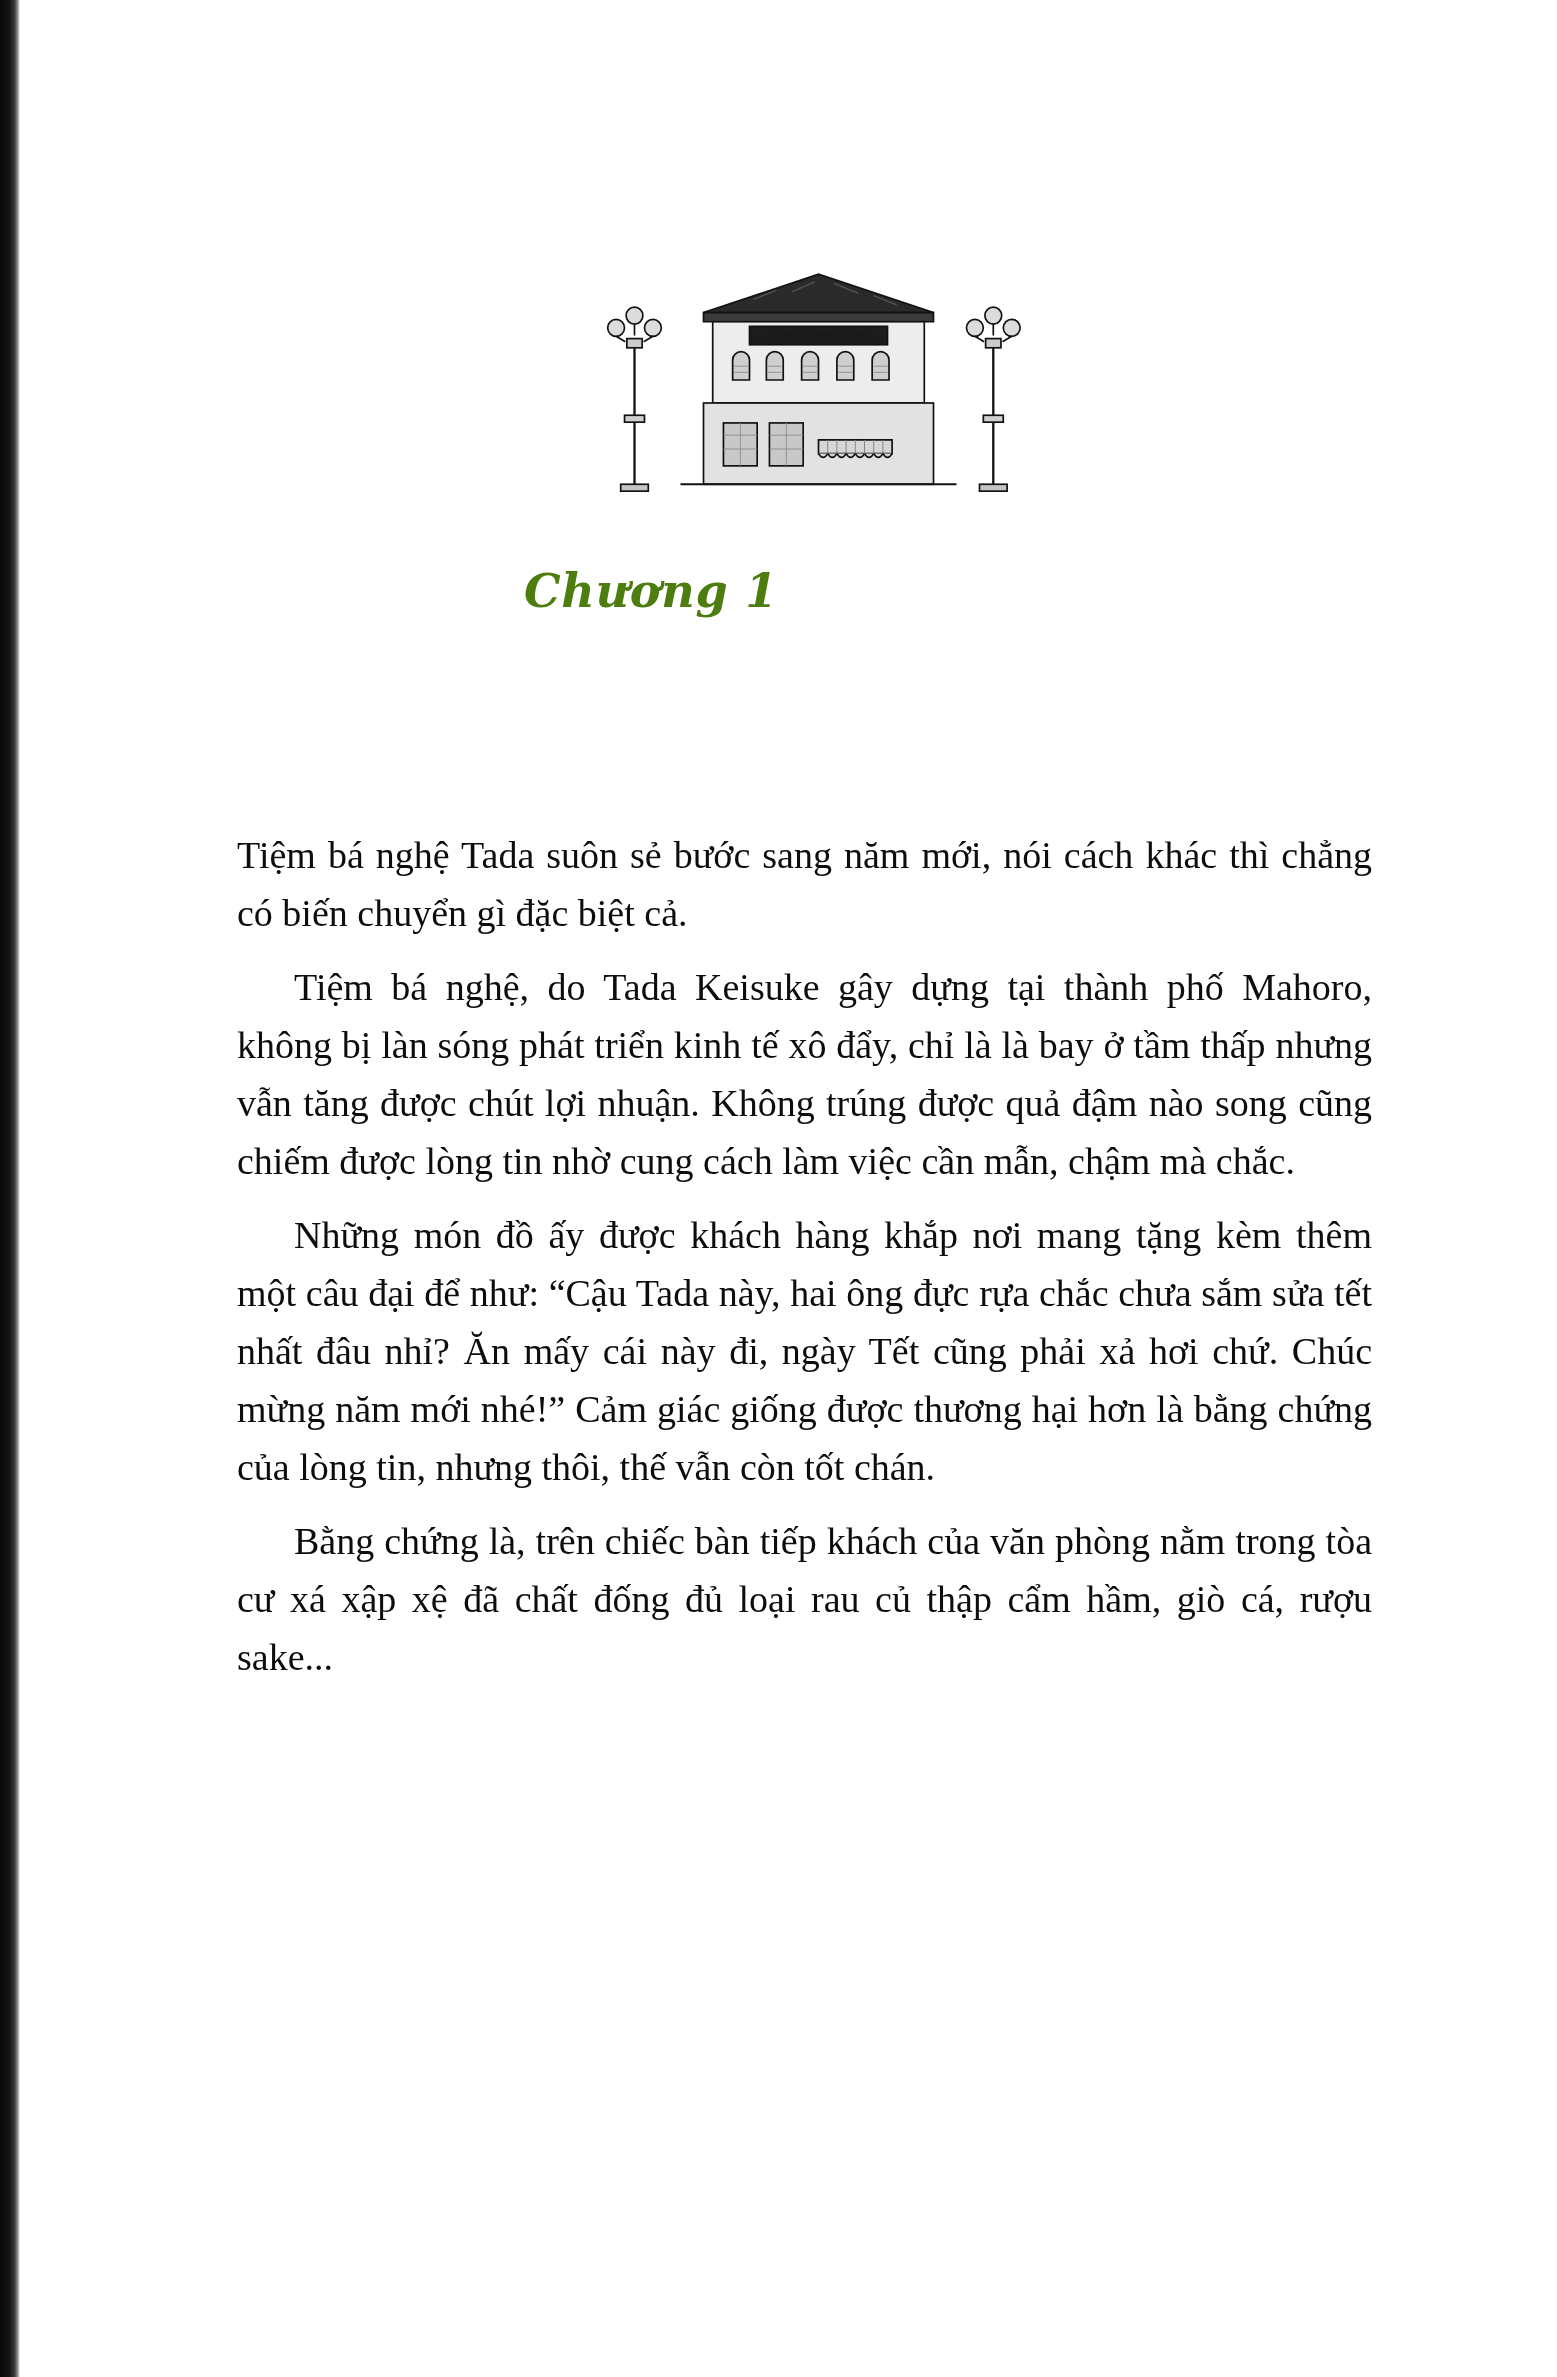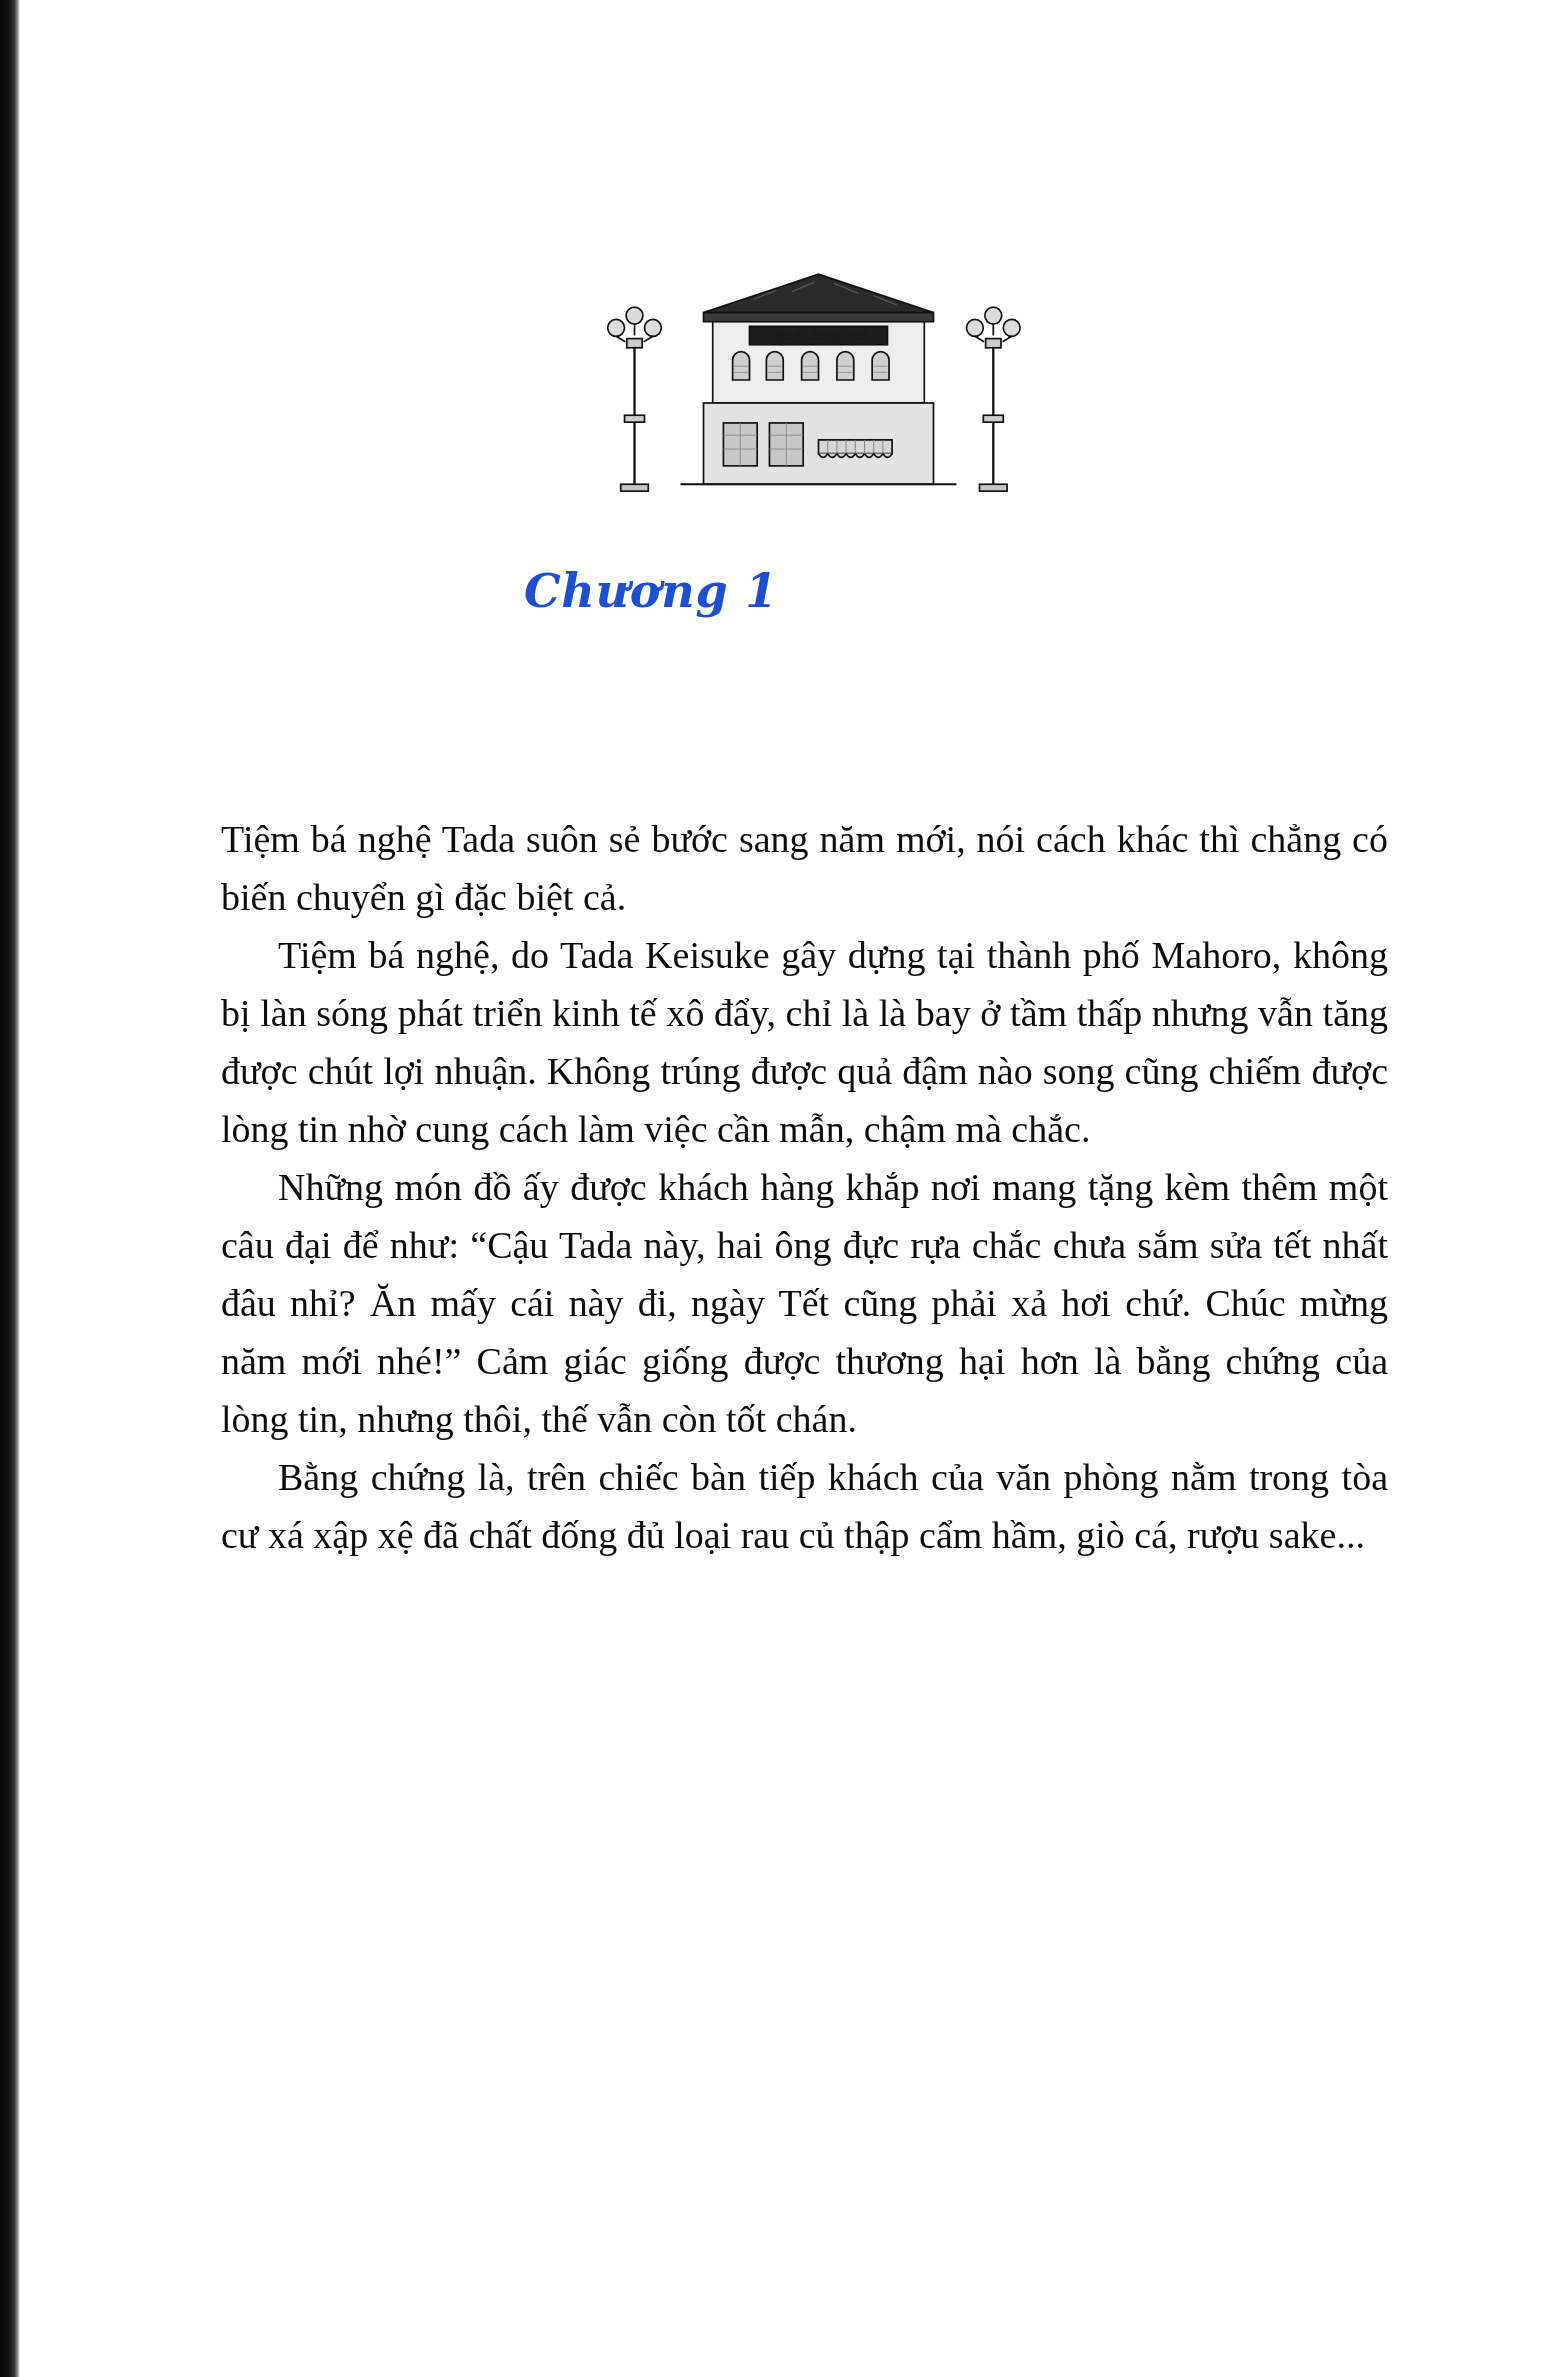--- a/index.html
+++ b/index.html
@@ -47,38 +47,38 @@
   .chapter-title {
     position: absolute;
     top: 564px;
     left: 0;
     width: 1262px;
     text-align: center;
     font-family: "DejaVu Serif", serif;
     font-weight: bold;
     font-style: italic;
     font-size: 46px;
-    color: #1d4ed8;
+    color: #4d7c0f;
     letter-spacing: 0.8px;
   }
 
   
   .body-text {
     position: absolute;
     left: 201px;
     top: 810px;
     width: 1167px;
     font-size: 38px;
     line-height: 58px;
     color: #0d0d0d;
     text-align: justify;
     text-justify: inter-word;
   }
   .body-text p {
-    margin: 0;
+    margin: 16px;
   }
   .body-text p.indent {
     text-indent: 57px;
   }
 </style>
 </head>
 <body>
 
 <div class="scan-edge"></div>
 

